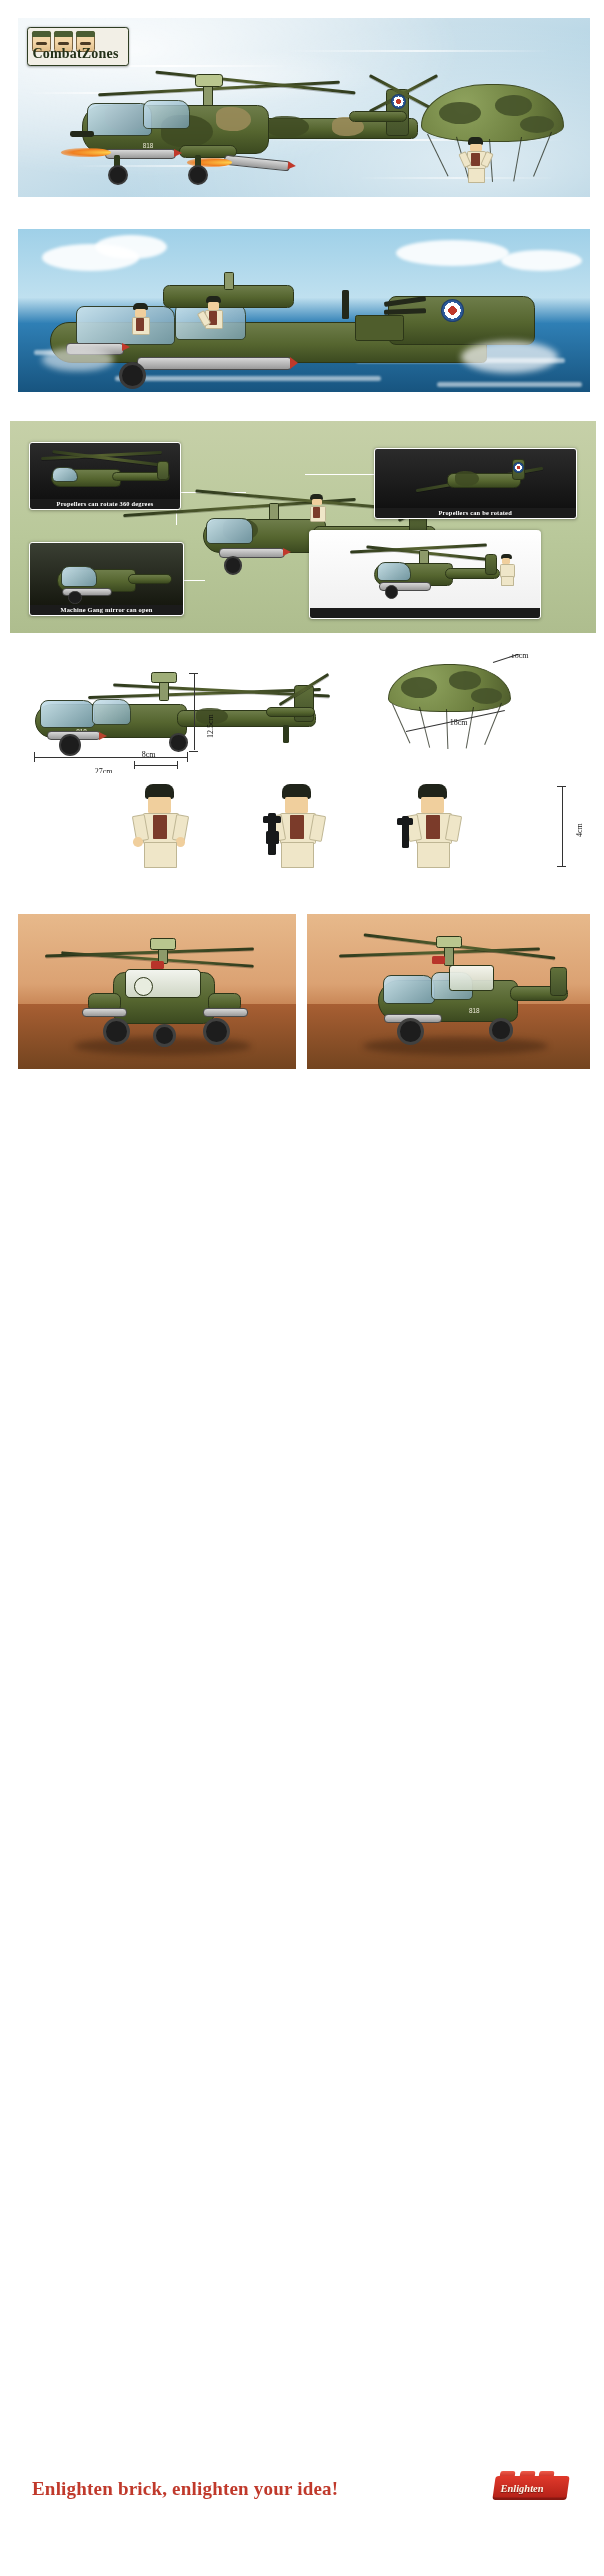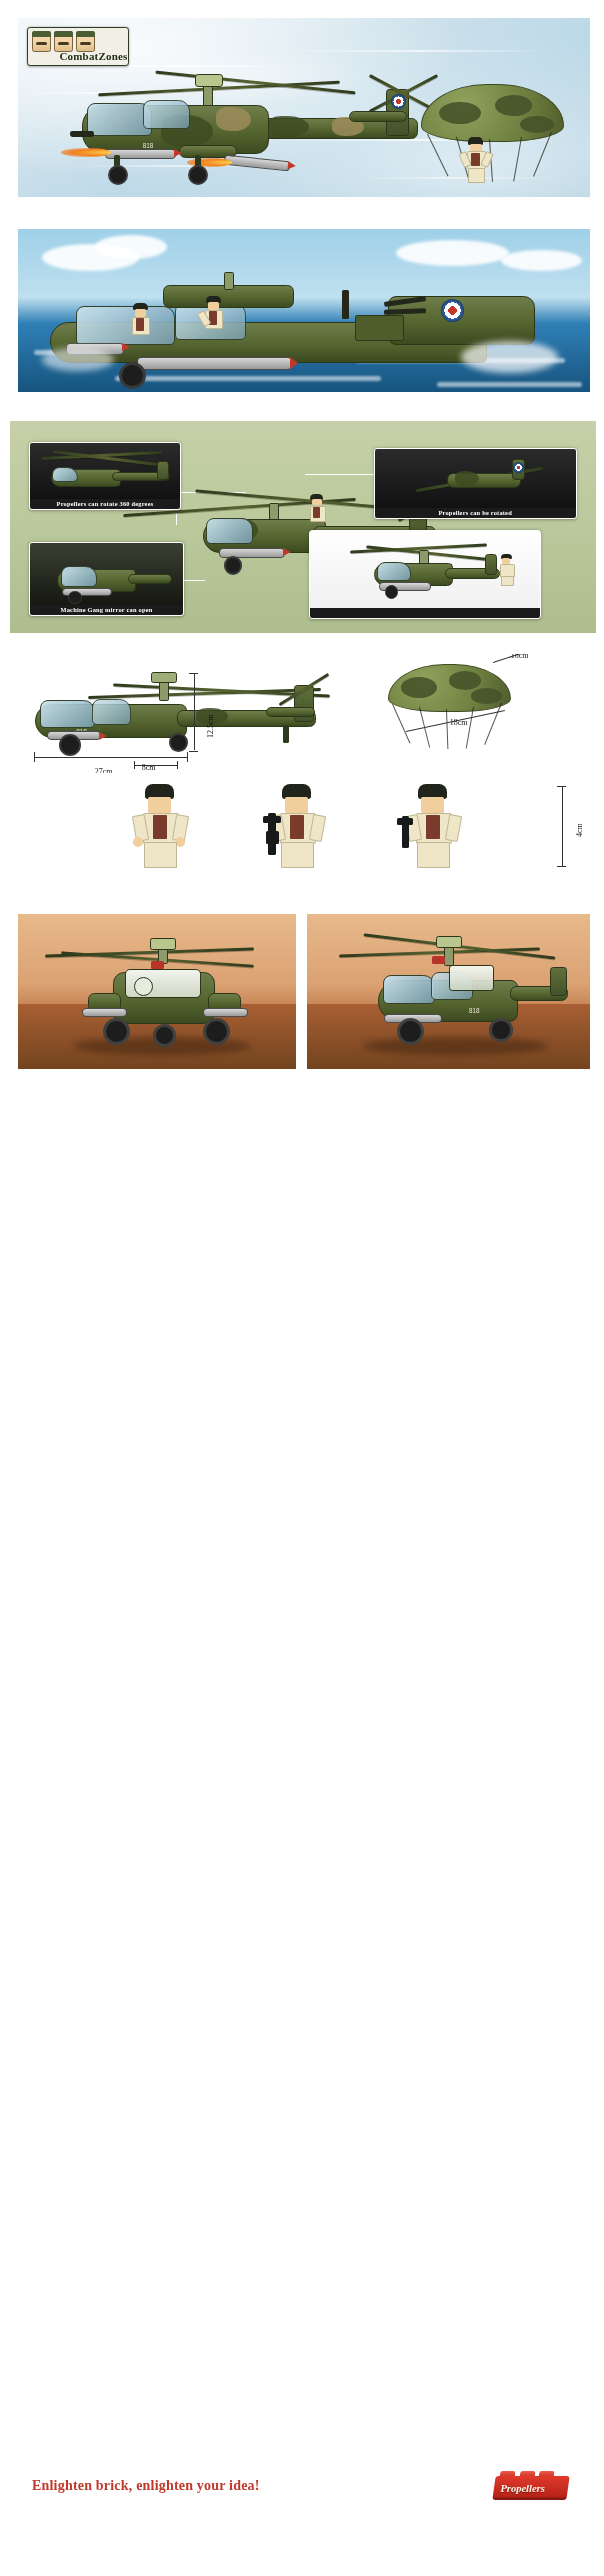--- a/index.html
+++ b/index.html
@@ -63,22 +63,22 @@
   .logo-badge .head::before {
     content: ""; position: absolute; left: -0.8px; top: -0.8px; right: -0.8px; height: 6.4px;
     background: #4b5d33; border-radius: 2.4px 2.4px 0 0;
   }
   .logo-badge .head::after {
     content: ""; position: absolute; left: 3.2px; top: 10.5px; width: 11.3px; height: 2.4px;
     background: #4a3a25; border-radius: 1.6px;
   }
   .logo-badge .logo-text {
     position: absolute; left: 4px; bottom: 3.2px;
-    font-size: 11px; font-weight: bold; letter-spacing: 0.2px;
-    color: #233018; font-family: "Liberation Serif", serif; margin-left: 27px;
+    font-size: 14px; font-weight: bold; letter-spacing: 0.2px;
+    color: #233018; font-family: "Liberation Serif", serif;
   }
   
   .heli {
     position: absolute;
   }
   .heli .body {
     position: absolute;
     background: linear-gradient(180deg,#6e7d4a 0%, #55652f 55%, #3c4a20 100%);
     border-radius: 6.4px;
     border: 0.8px solid #2c3618;
@@ -254,21 +254,21 @@
   }
 
   
   #footer {
     position: absolute;
     left: 0; top: 2465px; width: 605px; height: 48px;
   }
   #footer .slogan {
     position: absolute; left: 32px; top: 13px;
     font-family: "Liberation Serif", serif;
-    font-size: 14px;
+    font-size: 19px;
     font-weight: bold;
     color: #c0392b;
     letter-spacing: 0.2px;
   }
   #footer .brick-logo {
     position: absolute; right: 34px; top: 4.8px;
     width: 77px; height: 35px;
   }
   #footer .brick-logo .brick {
     position: absolute; left: 0; top: 6.4px; width: 74px; height: 24px;
@@ -571,21 +571,21 @@
     <div class="dimlabel" style="left:85px; top:113px;">27cm</div>
 
     <div class="dimline" style="left:184px; top:19.3px; width:0.8px; height:77px;"></div>
     <div class="dimline" style="left:179px; top:19.3px; width:9.7px; height:0.8px;"></div>
     <div class="dimline" style="left:179px; top:97px;width:9.7px; height:0.8px;"></div>
     <div class="dimlabel vert" style="left:196px; top:84px;">12.5cm</div>
 
     <div class="dimline" style="left:124px; top:111px; width:43px; height:0.8px;"></div>
     <div class="dimline" style="left:124px; top:107px; width:0.8px; height:8px;"></div>
     <div class="dimline" style="left:167px; top:107px; width:0.8px; height:8px;"></div>
-    <div class="dimlabel" style="left:132px; top:109px;text-align:center;">8cm</div>
+    <div class="dimlabel" style="left:132px; top:96px;text-align:center;">8cm</div>
 
     <div class="chute" style="left:378px; top:9.7px; width:121px; height:89px;">
       <div class="canopy-p" style="height:52%;">
         <div class="blotch" style="left:10%; top:26%; width:30%; height:46%;"></div>
         <div class="blotch" style="left:50%; top:14%; width:26%; height:40%;"></div>
         <div class="blotch" style="left:68%; top:50%; width:26%; height:34%;"></div>
       </div>
       <div class="line" style="left:4.8px;   top:40px; height:43px; transform:rotate(-24deg);"></div>
       <div class="line" style="left:31px;  top:43px; height:42px; transform:rotate(-14deg);"></div>
       <div class="line" style="left:58px;  top:45px; height:40px; transform:rotate(-2deg);"></div>
@@ -688,18 +688,18 @@
     </div>
   </div>
 
   <div id="footer">
     <div class="slogan">Enlighten brick, enlighten your idea!</div>
     <div class="brick-logo">
       <div class="stud" style="left:6.4px;"></div>
       <div class="stud" style="left:26px;"></div>
       <div class="stud" style="left:45px;"></div>
       <div class="brick"></div>
-      <div class="brand">Propellers</div>
+      <div class="brand">Enlighten</div>
     </div>
   </div>
 
 </div>
 
 
 </body></html>

